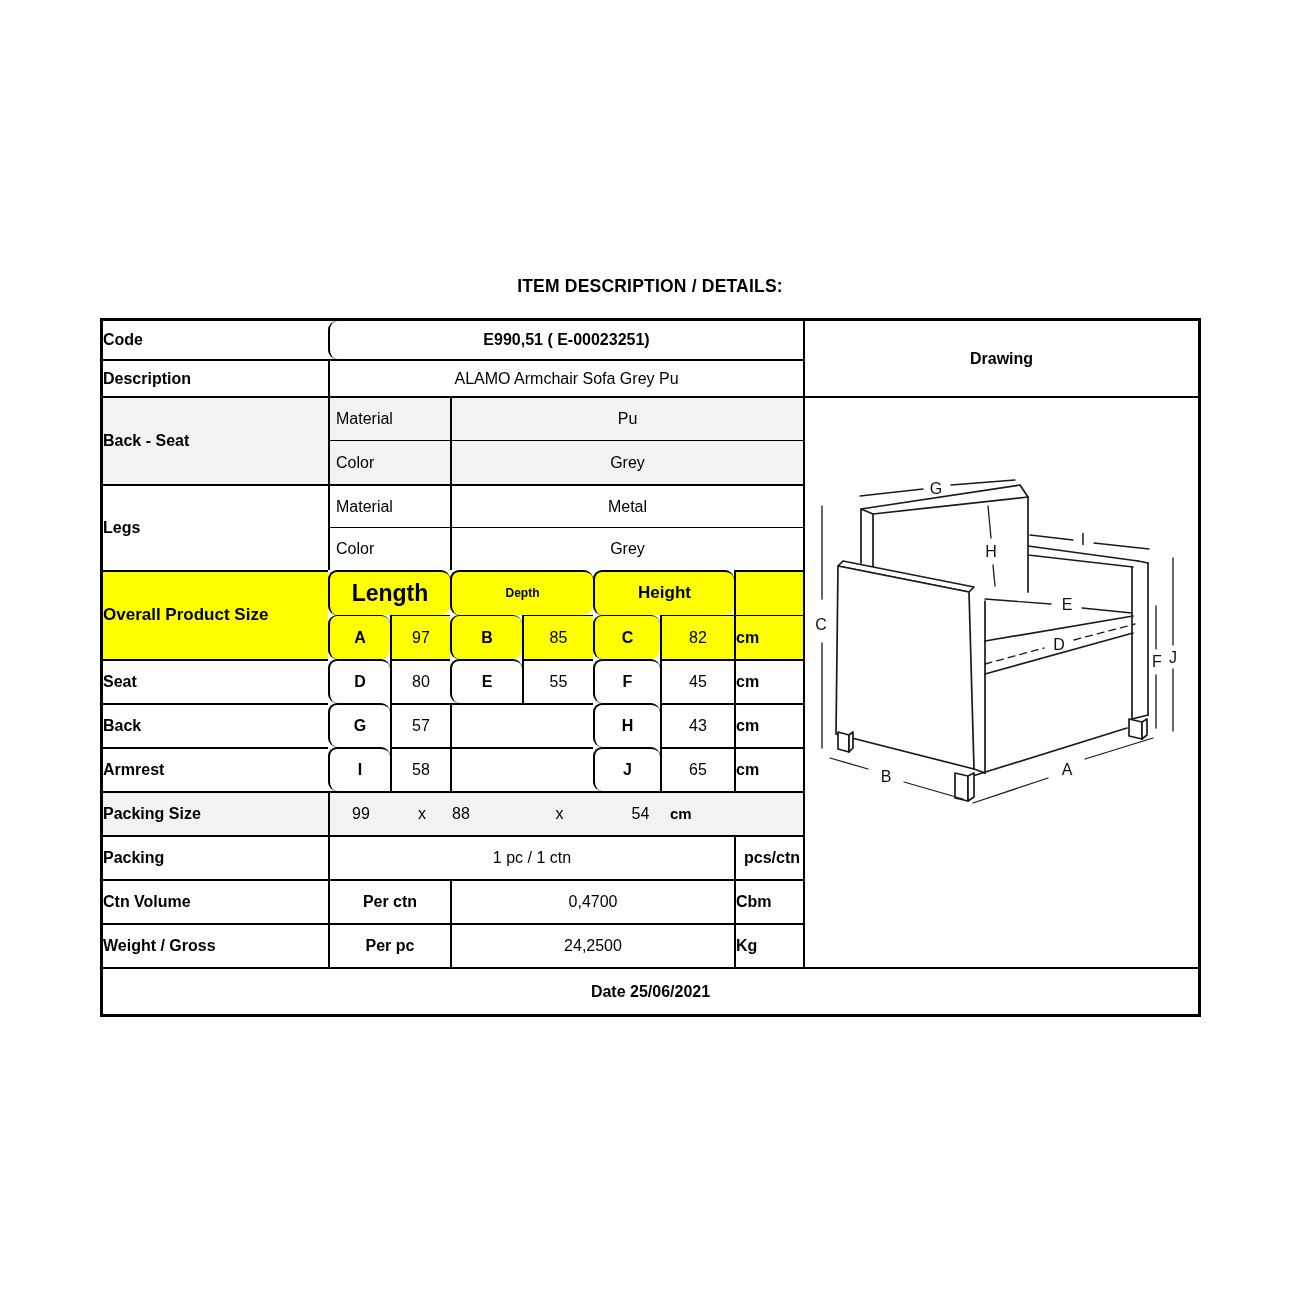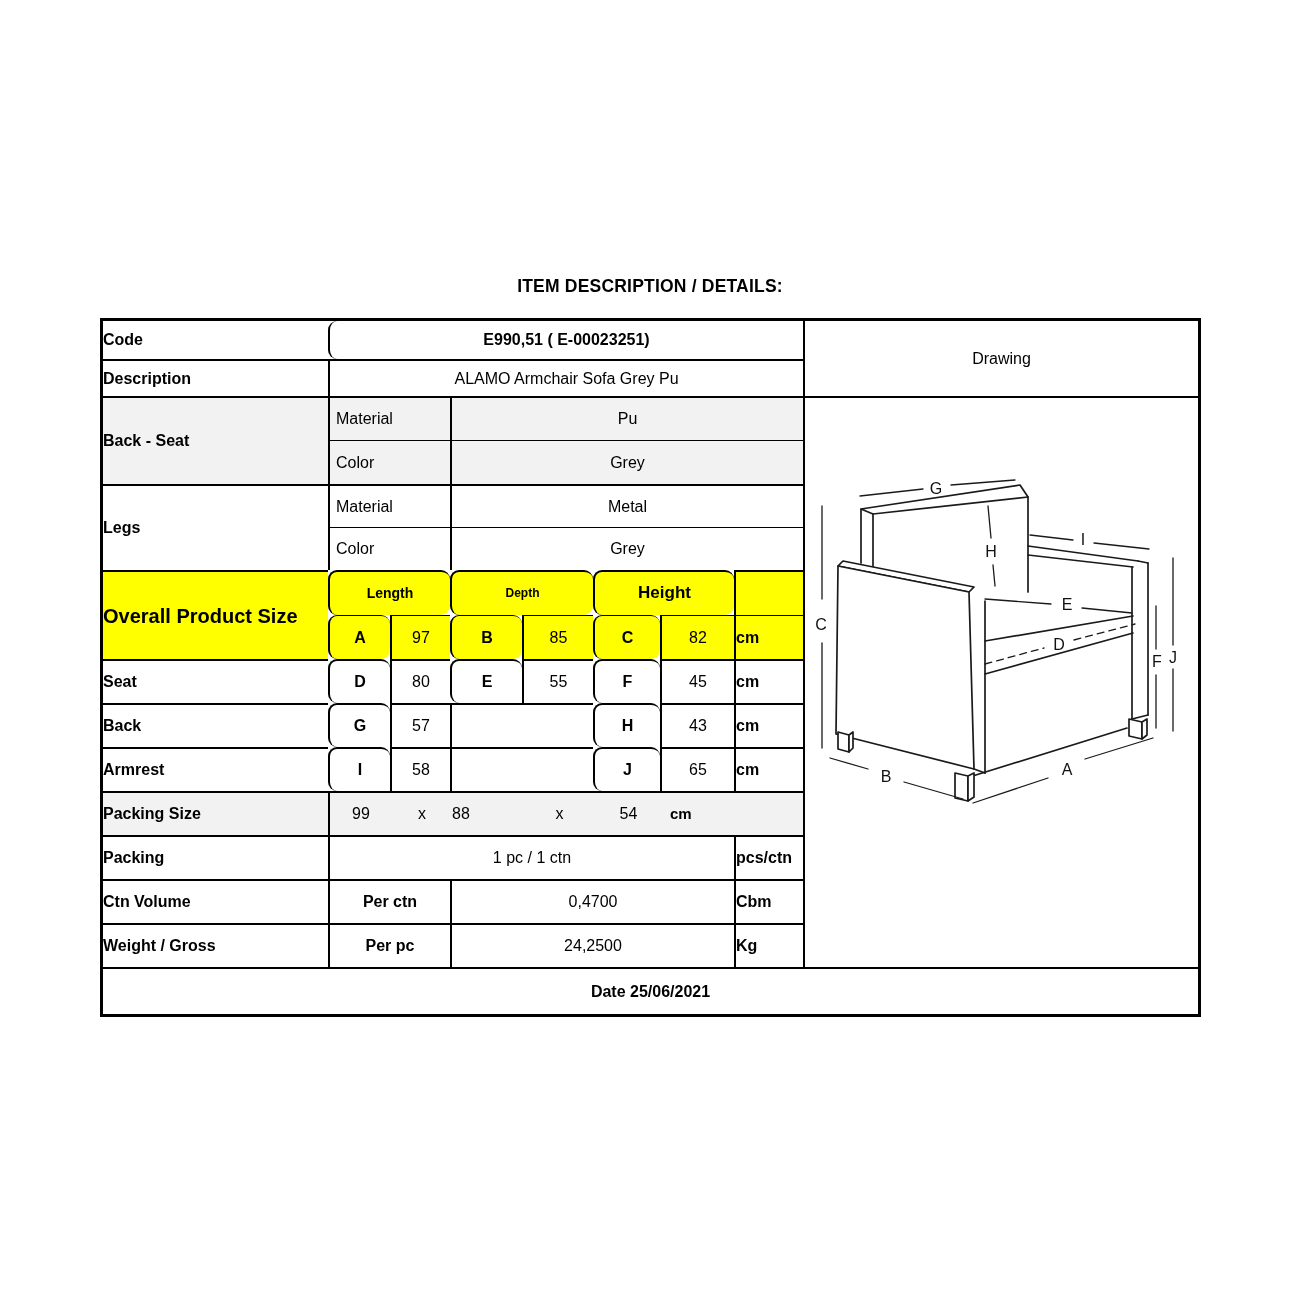--- a/index.html
+++ b/index.html
@@ -27,30 +27,30 @@
   table.spec tr.first > td{border-top:none;}
   table.spec td.nol{border-left:none;}
   table.spec tr.thin > td{border-top-width:1px;}
   .lab{font-weight:bold;text-align:left;padding-left:7px;}
   .ctr{text-align:center;}
   .bold{font-weight:bold;border-radius:9px;}
   .unit{font-weight:bold;padding-left:8px;font-size:15px;}
   .shade{background:#f2f2f2;}
   .yellow{background:#ffff00;}
   .smallb{font-size:15px;font-weight:bold;}
-  .drawhead{font-size:17px;font-weight:normal;text-align:center;}
+  .drawhead{font-size:17px;font-weight:bold;text-align:center;}
   .drawcell{position:relative;background:#fff;}
   .drawcell svg{position:absolute;left:0;top:0;}
   .packline{position:relative;height:100%;}
   .packline span{position:absolute;top:50%;transform:translateY(-50%);}
   .pk0{left:0;width:62px;text-align:center;}
   .pk1{left:62px;width:60px;text-align:center;}
   .pk2{left:122px;width:72px;}
   .pk3{left:194px;width:71px;text-align:center;}
-  .pk4{left:265px;width:67px;text-align:center;}
+  .pk4{left:277px;width:67px;text-align:center;}
   .pk5{left:340px;font-weight:bold;font-size:15px;}
   .datecell{text-align:center;font-weight:bold;font-size:15.5px;}
   text.dim{font-size:16px;fill:#111;}
 </style>
 </head>
 <body>
 
 <div class="page-title">ITEM DESCRIPTION / DETAILS:</div>
 
 <div class="sheet">
@@ -156,22 +156,22 @@
     <td colspan="2" style="padding-left:6px">Material</td>
     <td colspan="5" class="ctr">Metal</td>
   </tr>
 
   <tr class="thin" style="height:43px">
     <td colspan="2" style="padding-left:6px">Color</td>
     <td colspan="5" class="ctr">Grey</td>
   </tr>
 
   <tr style="height:45px">
-    <td rowspan="2" class="lab nol yellow" style="font-size:20px">Overall Product Size</td>
-    <td colspan="2" class="ctr bold yellow" style="font-size:14px">Length</td>
+    <td rowspan="2" class="lab nol yellow" style="font-size:17px">Overall Product Size</td>
+    <td colspan="2" class="ctr bold yellow" style="font-size:23px">Length</td>
     <td colspan="2" class="ctr bold yellow" style="font-size:12px">Depth</td>
     <td colspan="2" class="ctr bold yellow" style="font-size:17px">Height</td>
     <td class="yellow"></td>
   </tr>
 
   <tr class="thin" style="height:44px">
     <td class="ctr bold yellow">A</td>
     <td class="ctr yellow">97</td>
     <td class="ctr bold yellow">B</td>
     <td class="ctr yellow">85</td>
@@ -221,21 +221,21 @@
         <span class="pk3">x</span>
         <span class="pk4">54</span>
         <span class="pk5">cm</span>
       </div>
     </td>
   </tr>
 
   <tr style="height:44px">
     <td class="lab nol">Packing</td>
     <td colspan="6" class="ctr">1 pc / 1 ctn</td>
-    <td class="smallb" style="padding-left:0">pcs/ctn</td>
+    <td class="smallb" style="padding-left:8px">pcs/ctn</td>
   </tr>
 
   <tr style="height:44px">
     <td class="lab nol">Ctn Volume</td>
     <td colspan="2" class="ctr smallb">Per ctn</td>
     <td colspan="4" class="ctr">0,4700</td>
     <td class="unit">Cbm</td>
   </tr>
 
   <tr style="height:44px">

